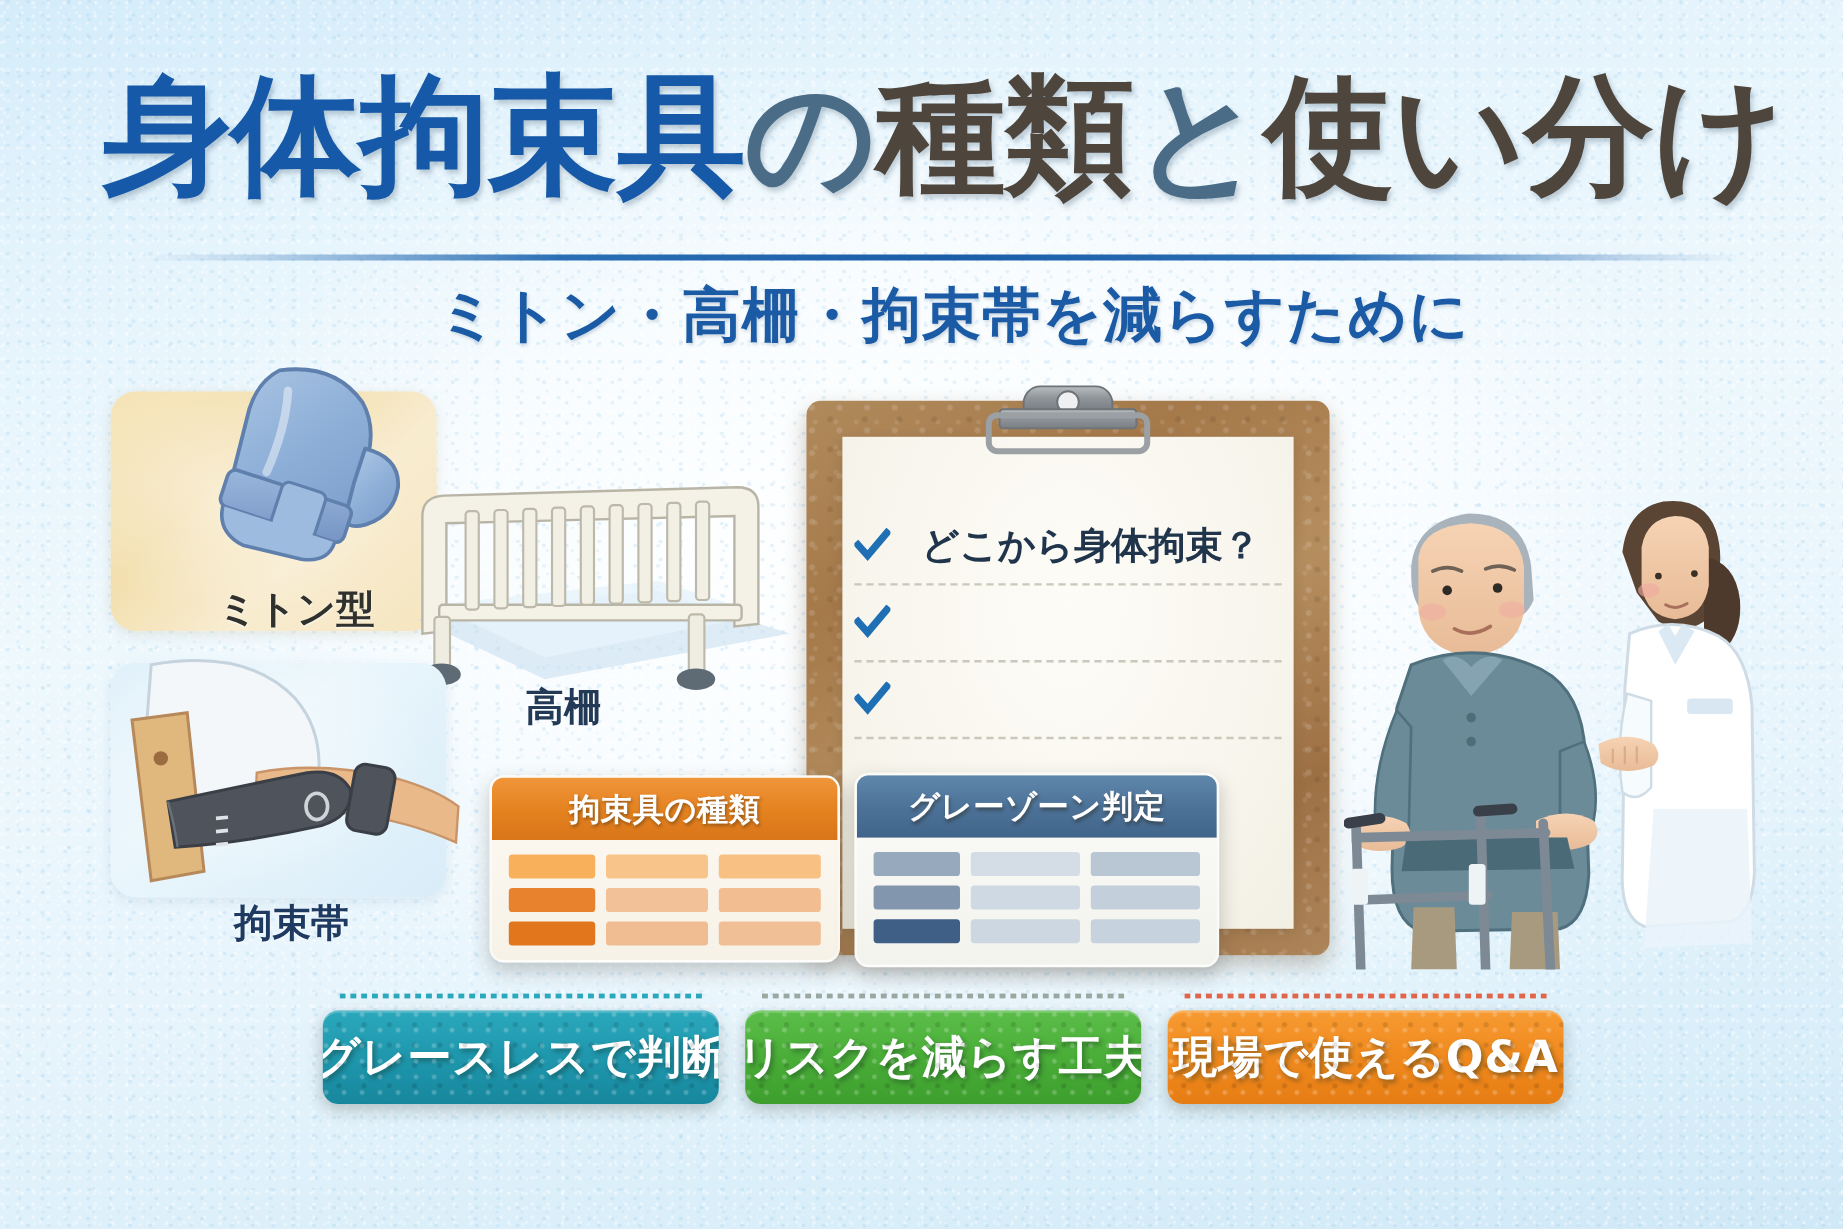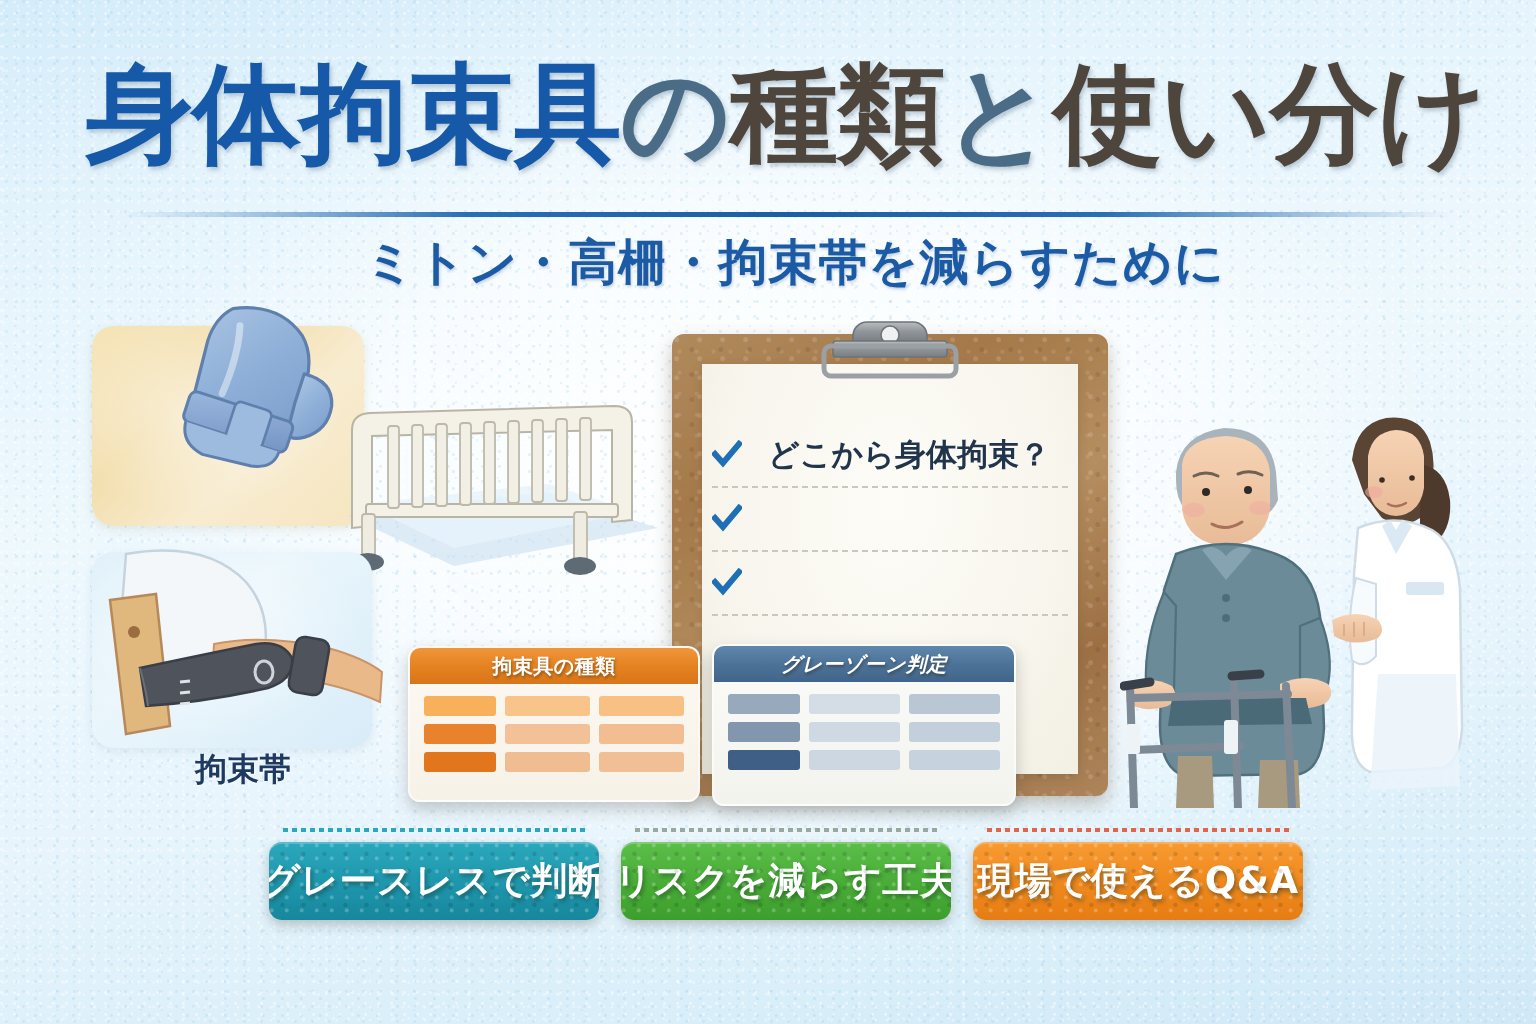--- a/index.html
+++ b/index.html
@@ -143,28 +143,28 @@
   .card{
     position:absolute;border-radius:12px;overflow:hidden;
     box-shadow:0 7px 16px rgba(70,70,60,.28);
     border:2px solid rgba(255,255,255,.55);
   }
   .card-orange{left:408px;top:646px;width:288px;height:152px;z-index:8;
     background:linear-gradient(180deg,#fdfaf4 0%,#f7f2e7 100%);}
   .card-blue{left:712px;top:644px;width:300px;height:158px;z-index:9;
     background:linear-gradient(180deg,#fbfbf8 0%,#f3f3ee 100%);}
   .card-head{
-    height:36px;display:flex;align-items:center;justify-content:center;
-    font-size:20px;font-weight:800;color:#ffffff;letter-spacing:.5px;
+    height:52px;display:flex;align-items:center;justify-content:center;
+    font-size:26px;font-weight:800;color:#ffffff;letter-spacing:.5px;
     white-space:nowrap;
     font-family:"DejaVu Sans","Liberation Sans",sans-serif;
     text-shadow:1px 2px 3px rgba(40,30,10,.45);
   }
   .card-orange .card-head{background:linear-gradient(180deg,#f0953a 0%,#e4811f 55%,#d9751a 100%);}
-  .card-blue .card-head{background:linear-gradient(180deg,#5f86ab 0%,#4c7197 55%,#41658a 100%);font-style:italic;}
+  .card-blue .card-head{background:linear-gradient(180deg,#5f86ab 0%,#4c7197 55%,#41658a 100%);}
   .card-grid{padding:12px 14px;display:flex;flex-direction:column;gap:8px;}
   .card-row{display:flex;gap:9px;}
   .cell{height:20px;border-radius:3px;}
   .cell.k{flex:0 0 72px;}
   .cell.v{flex:1 1 auto;}
 
   
   .people{position:absolute;left:1120px;top:368px;width:360px;height:440px;}
 
   
@@ -222,20 +222,21 @@
     </defs>
     <g transform="rotate(18 100 100)">
       <path d="M58 26 Q100 6 132 30 Q154 50 150 92 L152 122 Q150 140 128 146 L74 150 Q52 146 48 124 L44 64 Q44 40 58 26 Z" fill="url(#mitG)" stroke="#5f7fad" stroke-width="3.2" stroke-linejoin="round"></path>
       <path d="M146 66 Q176 64 182 88 Q186 112 166 126 Q154 134 148 128 L146 96 Z" fill="url(#mitG)" stroke="#5f7fad" stroke-width="3.2" stroke-linejoin="round"></path>
       <rect x="44" y="116" width="108" height="32" rx="7" fill="url(#mitC)" stroke="#5f7fad" stroke-width="3"></rect>
       <rect x="90" y="112" width="38" height="40" rx="6" fill="#9dbadf" stroke="#5f7fad" stroke-width="2.6"></rect>
       <path d="M48 148 Q50 170 74 174 L124 170 Q146 166 146 148" fill="#9dbadf" stroke="#5f7fad" stroke-width="3" stroke-linejoin="round"></path>
       <path d="M70 40 Q78 70 74 110" fill="none" stroke="#ffffff" stroke-opacity=".45" stroke-width="7" stroke-linecap="round"></path>
     </g>
   </svg>
+  <div class="label-mitten">ミトン型</div>
 
   <svg class="rail" viewBox="0 0 330 200">
     <path d="M12 120 L210 96 L322 132 L118 170 Z" fill="#c5ddef" opacity=".55"></path>
     <path d="M26 108 L212 88 L300 116 L118 152 Z" fill="#e8f3fb" opacity=".85"></path>
     <g stroke="#b9b5a6" stroke-width="2" fill="#f4f1e6">
       <path d="M16 34 Q16 18 34 17 L278 10 Q296 10 296 26 L296 124 L276 126 L276 34 L36 40 L36 130 L16 132 Z"></path>
       <rect x="30" y="108" width="252" height="13" rx="3"></rect>
     </g>
     <g fill="#f2efe4" stroke="#bdb9aa" stroke-width="1.8">
       <rect x="52" y="30" width="11" height="82" rx="3"></rect>
@@ -246,20 +247,21 @@
       <rect x="172" y="25" width="11" height="82" rx="3"></rect>
       <rect x="196" y="24" width="11" height="82" rx="3"></rect>
       <rect x="220" y="23" width="11" height="82" rx="3"></rect>
       <rect x="244" y="22" width="11" height="82" rx="3"></rect>
     </g>
     <rect x="26" y="118" width="13" height="44" rx="3" fill="#efece1" stroke="#bdb9aa" stroke-width="1.8"></rect>
     <rect x="238" y="116" width="13" height="50" rx="3" fill="#efece1" stroke="#bdb9aa" stroke-width="1.8"></rect>
     <ellipse cx="32" cy="166" rx="16" ry="9" fill="#5e6a74"></ellipse>
     <ellipse cx="244" cy="170" rx="16" ry="9" fill="#5e6a74"></ellipse>
   </svg>
+  <div class="label-rail">高柵</div>
 
   <div class="panel-belt"></div>
   <svg class="belt" viewBox="0 0 290 210">
     <path d="M30 6 Q110 -8 150 34 Q176 64 168 110 L70 118 Q32 104 26 58 Z" fill="#f4f7fa" stroke="#c4d3de" stroke-width="2.5"></path>
     <path d="M14 52 L60 46 L74 178 L30 186 Z" fill="#e0b87e" stroke="#b7895a" stroke-width="2.5"></path>
     <circle cx="38" cy="84" r="6" fill="#9a6c3f"></circle>
     <path d="M118 96 Q168 86 232 100 Q268 110 286 124 L284 154 Q244 136 196 130 Q150 126 116 134 Z" fill="#e9b98a" stroke="#c99468" stroke-width="2"></path>
     <path d="M44 120 Q110 106 160 96 Q186 92 196 110 Q198 132 172 140 Q110 154 50 158 Z" fill="#4e535c" stroke="#3a3e46" stroke-width="2.5"></path>
     <rect x="196" y="90" width="34" height="56" rx="9" transform="rotate(10 213 118)" fill="#4e535c" stroke="#3a3e46" stroke-width="2.5"></rect>
     <ellipse cx="168" cy="124" rx="9" ry="11" fill="none" stroke="#cfd4da" stroke-width="3"></ellipse>

